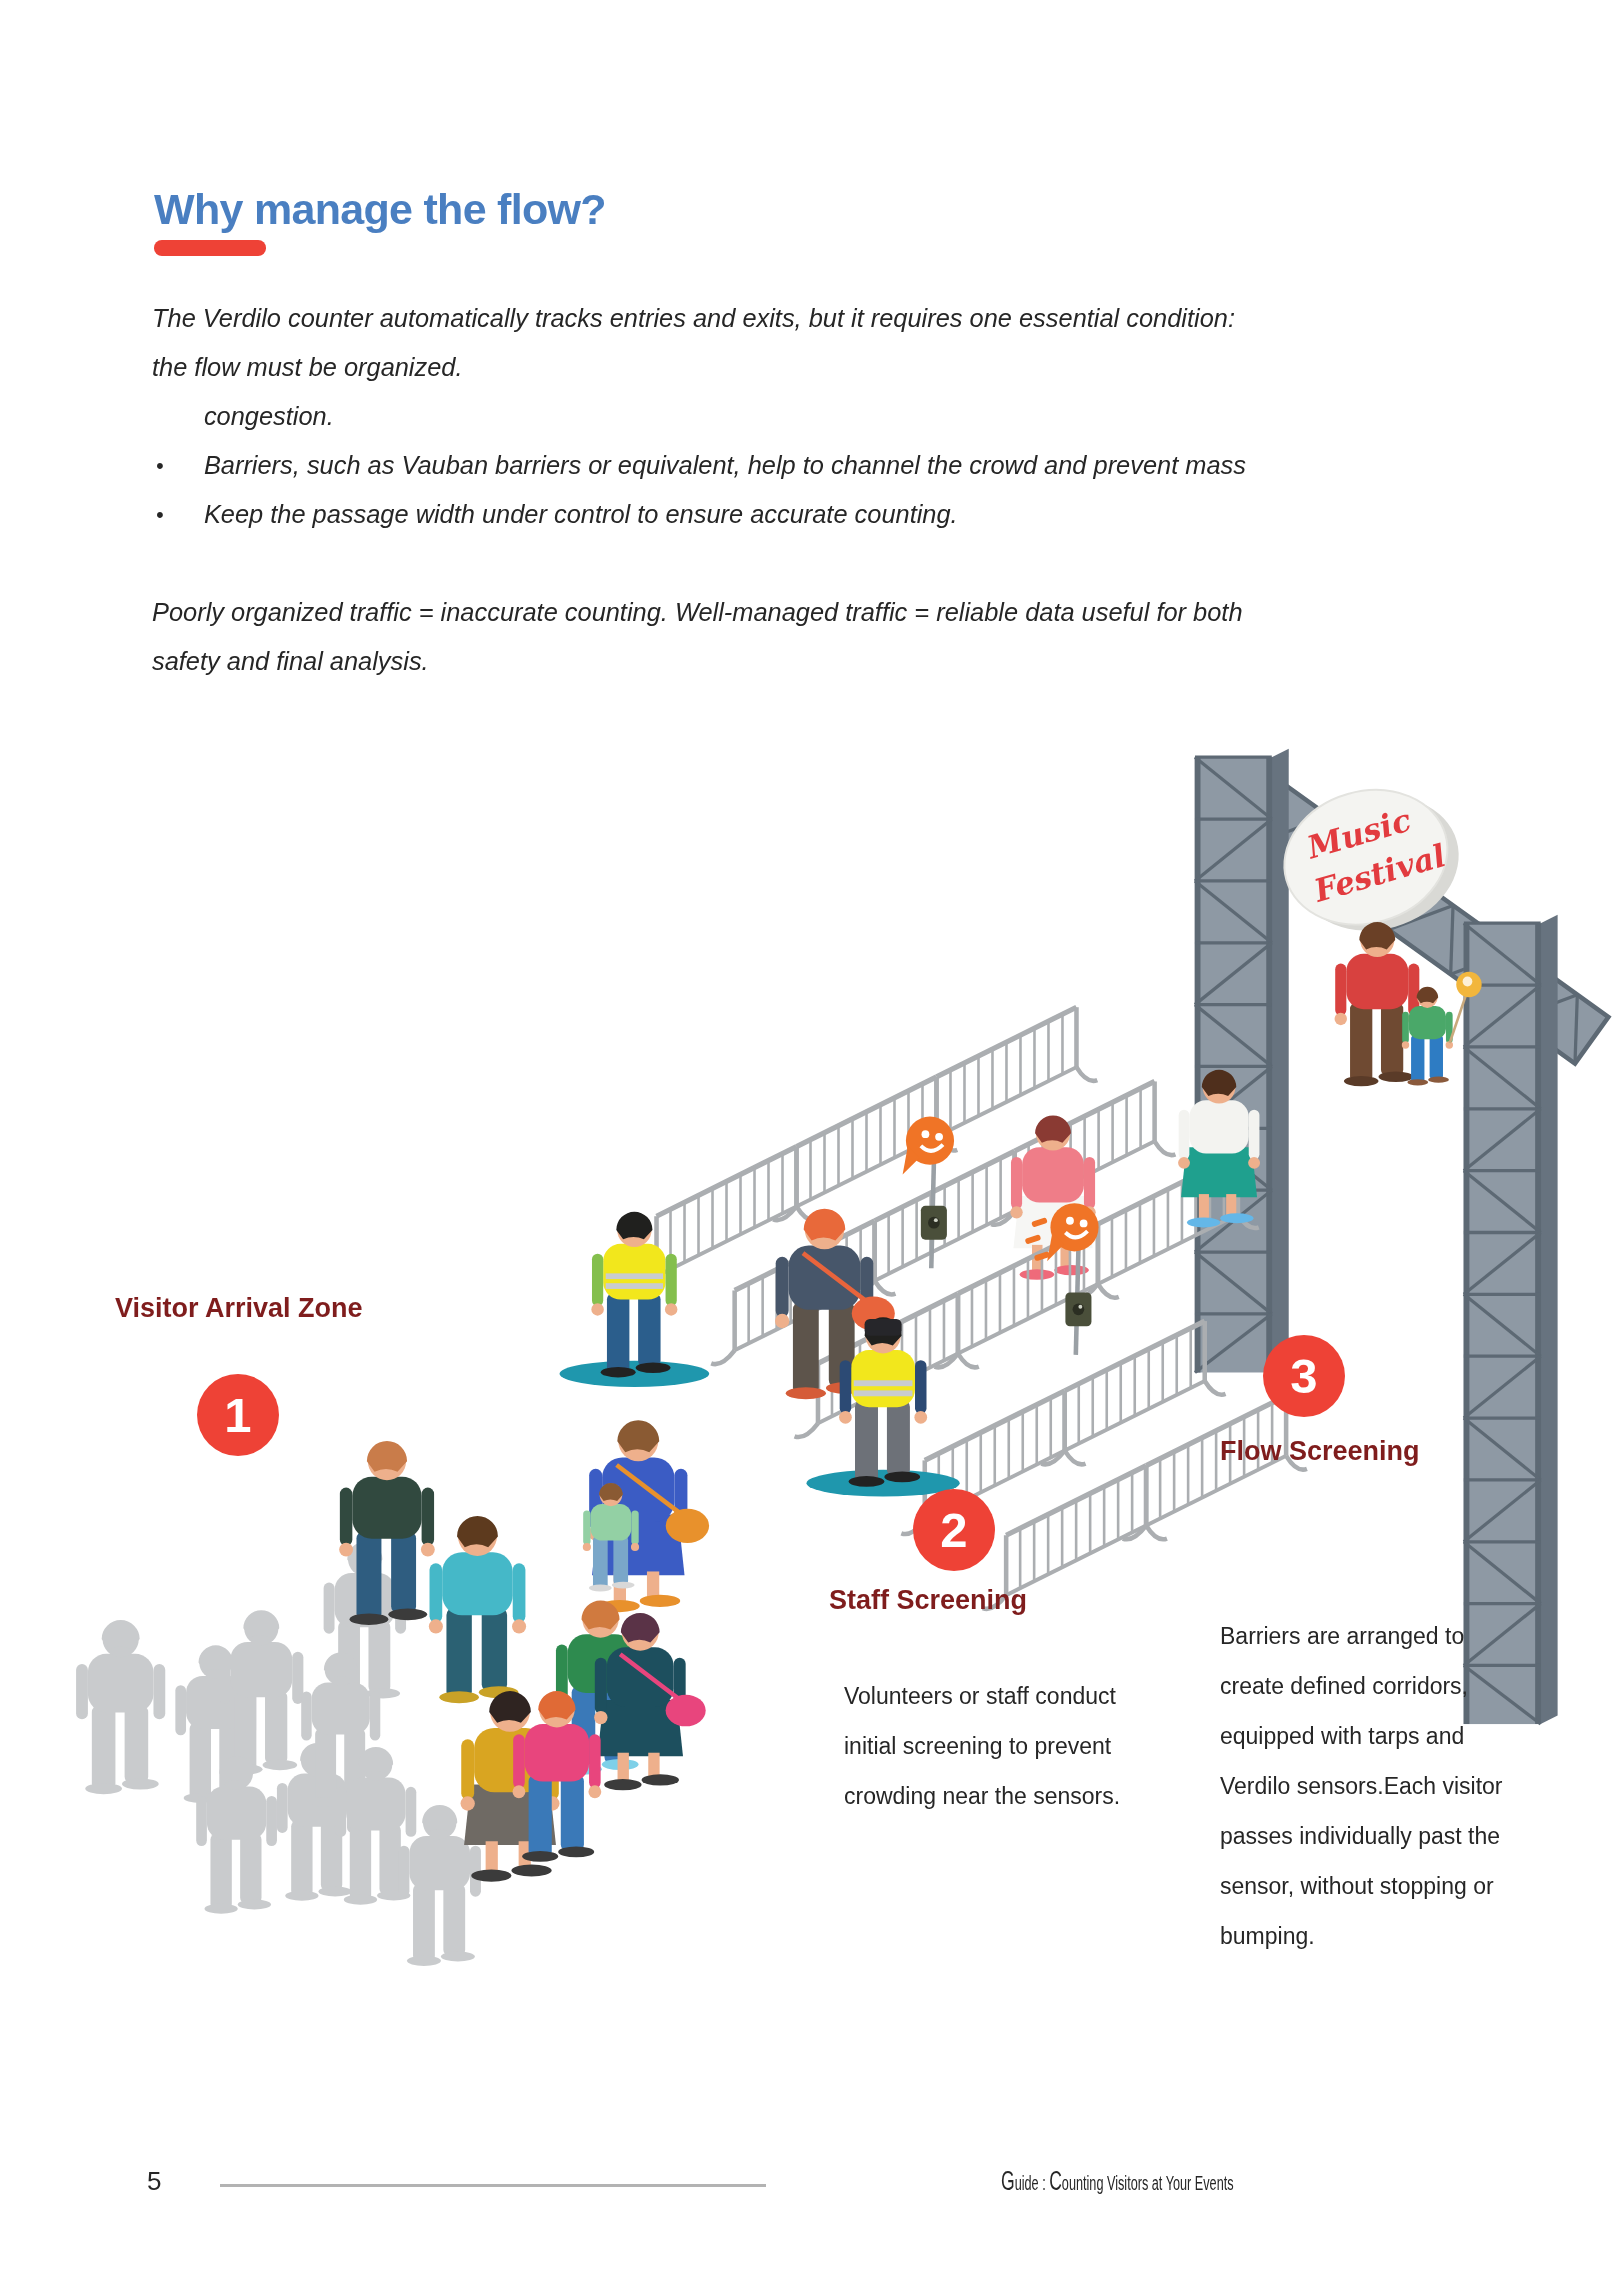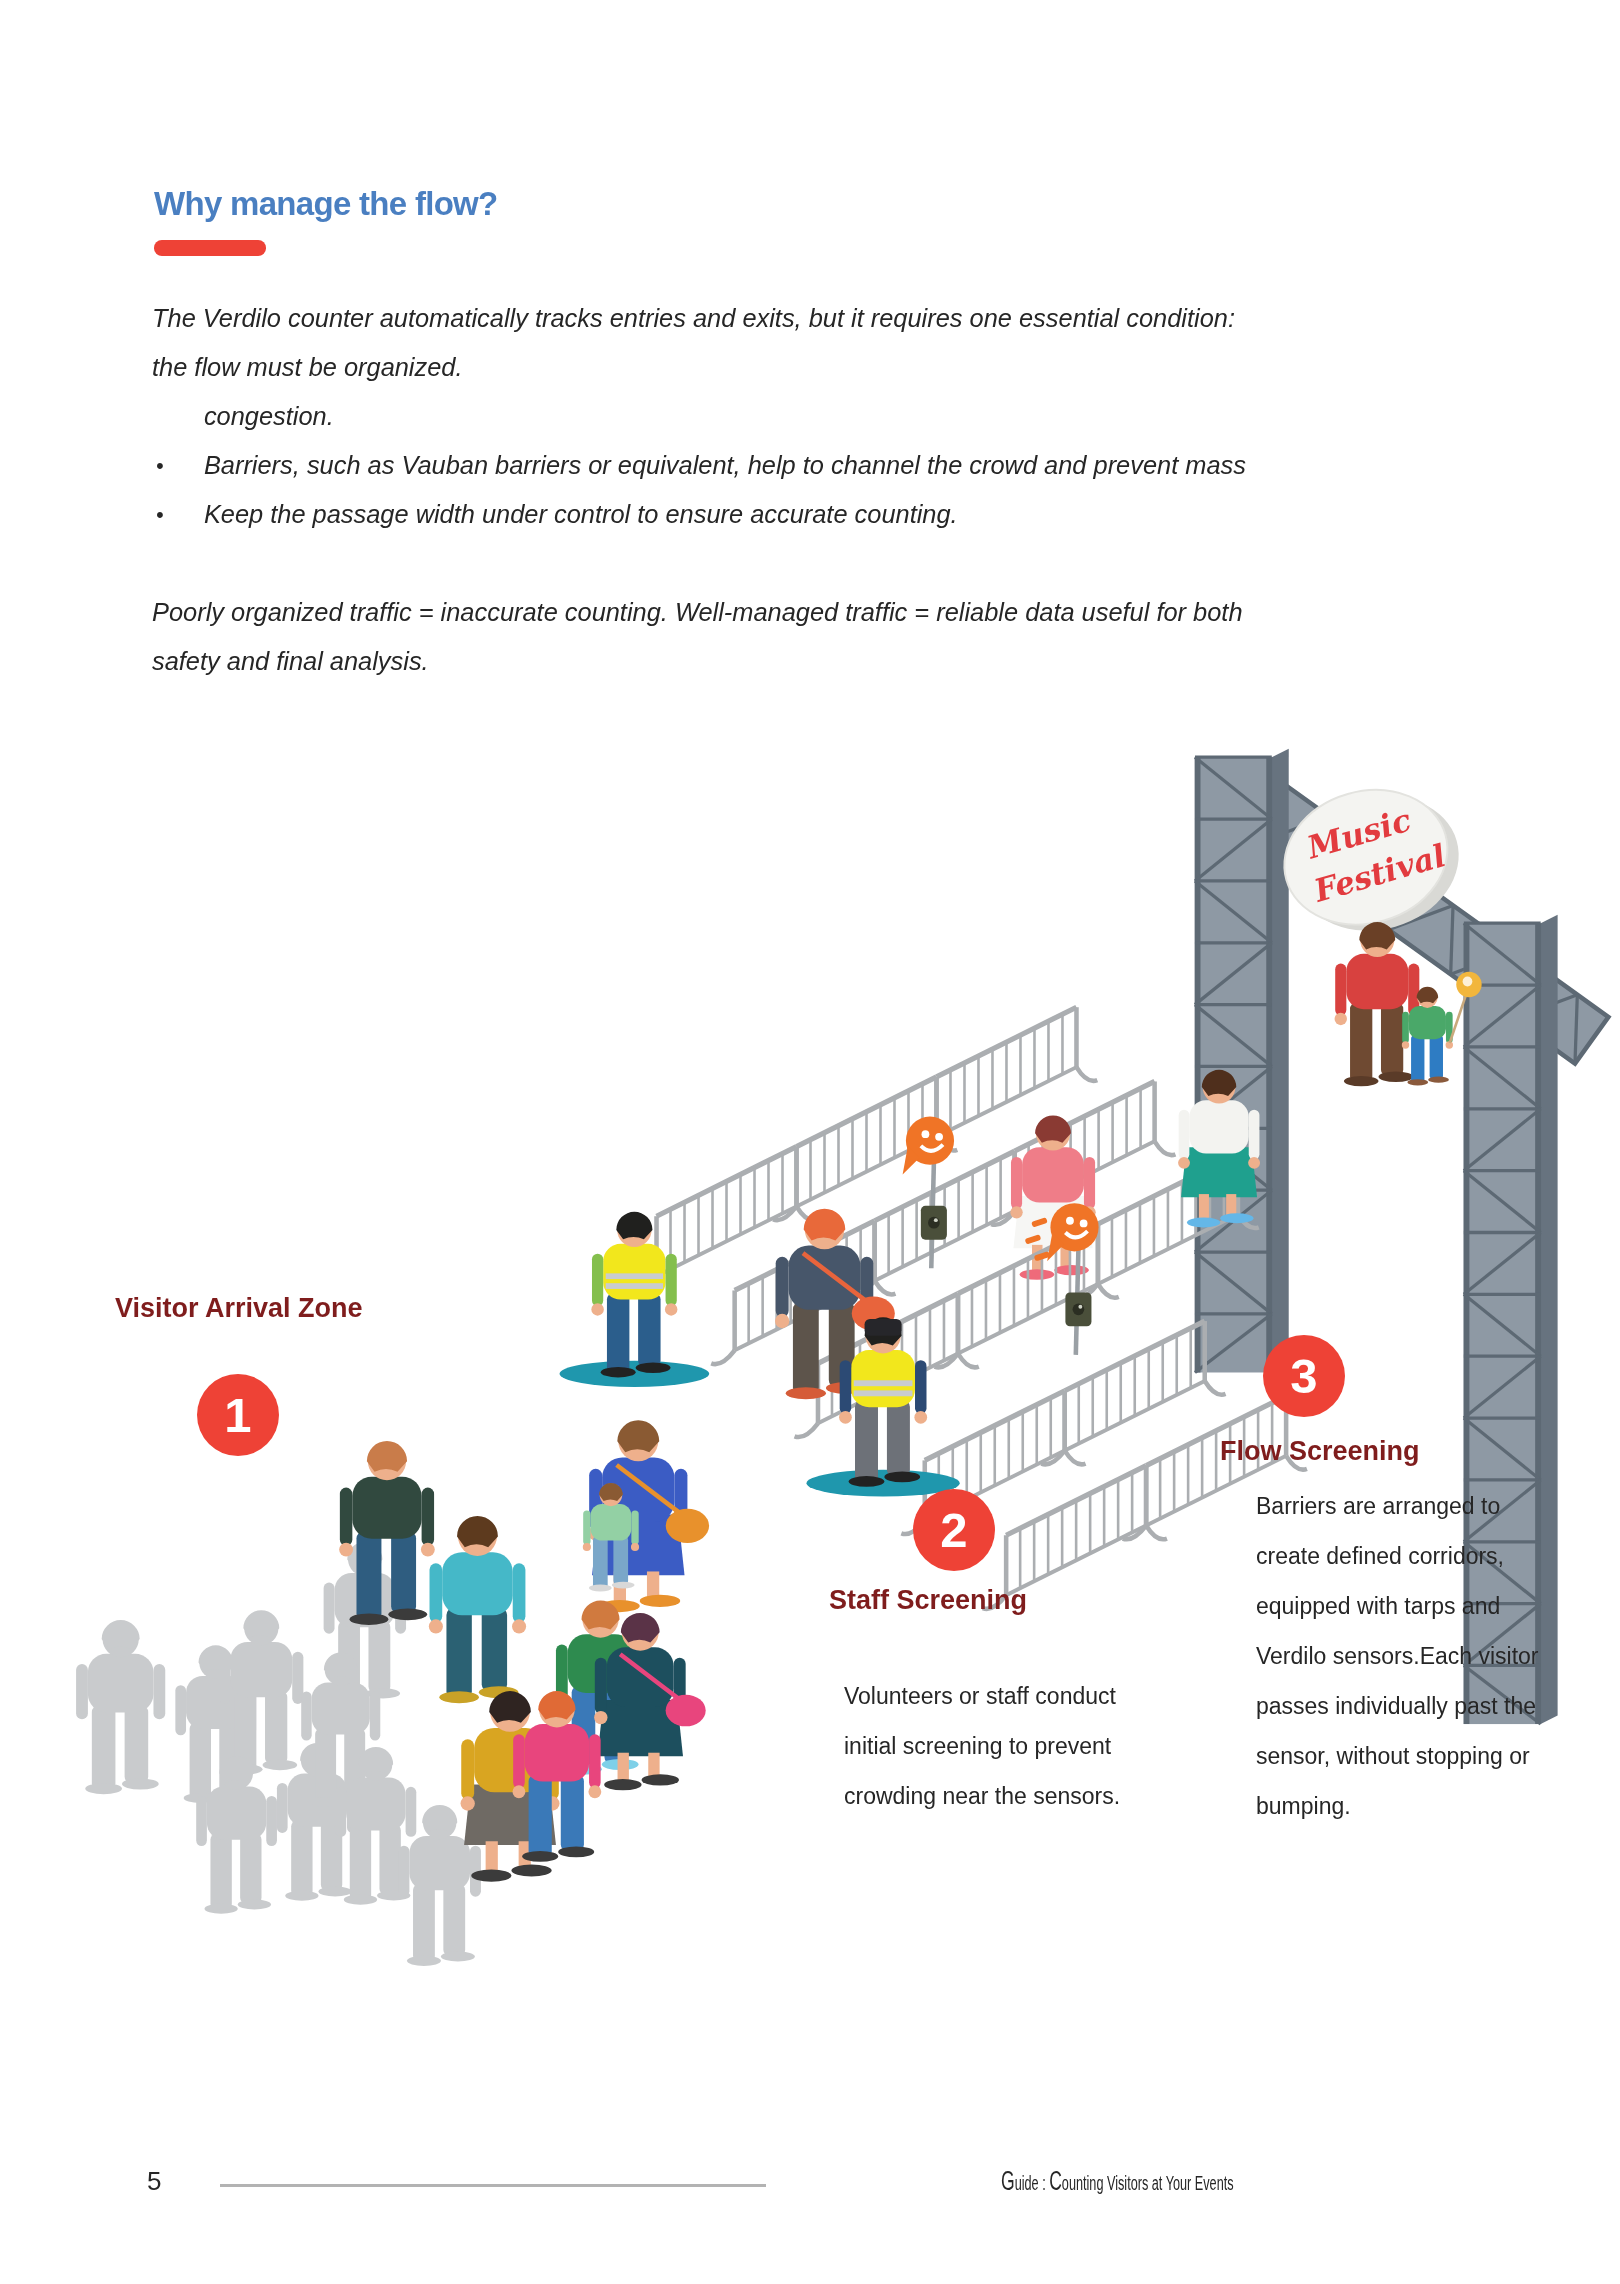--- a/index.html
+++ b/index.html
@@ -9,21 +9,21 @@
     background:#ffffff;
     font-family:"Liberation Sans",sans-serif;
     color:#262626;
     overflow:hidden;
   }
   #illustration{position:absolute;left:0;top:0;width:1621px;height:2284px;z-index:1;}
   .txt{position:absolute;z-index:2;}
 
   .page-title{
     left:154px;top:185px;
-    font-size:33px;font-weight:bold;color:#4a7fc1;letter-spacing:-0.7px;
+    font-size:43px;font-weight:bold;color:#4a7fc1;letter-spacing:-0.7px;
     white-space:nowrap;
   }
   .title-underline{
     position:absolute;z-index:2;
     left:154px;top:240px;width:112px;height:15.6px;border-radius:7.8px;background:#ee4236;
   }
   .intro{
     left:152px;top:294px;
     font-size:25.4px;line-height:49px;color:#262626;
   }
@@ -42,21 +42,21 @@
   #badge-2{left:913px;top:1489px;}
   #badge-3{left:1263px;top:1335px;}
 
   .step-label{font-size:27px;font-weight:bold;white-space:nowrap;color:#7f1d1d;}
   #label-1{left:115px;top:1293px;}
   #label-2{left:795px;top:1585px;margin-left:34px;}
   #label-3{left:1220px;top:1436px;}
 
   .step-desc{font-size:23px;line-height:50px;color:#262626;}
   #desc-2{left:844px;top:1671px;}
-  #desc-3{left:1220px;top:1481px;margin-left:36px;}
+  #desc-3{left:1220px;top:1611px;}
   .col-line{height:50px;white-space:nowrap;}
 
   .page-number{left:147px;top:2166px;font-size:26px;}
   .footer-rule{
     position:absolute;z-index:2;
     left:220px;top:2184px;width:546px;height:3.3px;background:#b3b3b3;
   }
   .footer-brand{
     left:1001px;top:2163px;
     white-space:nowrap;line-height:36px;

